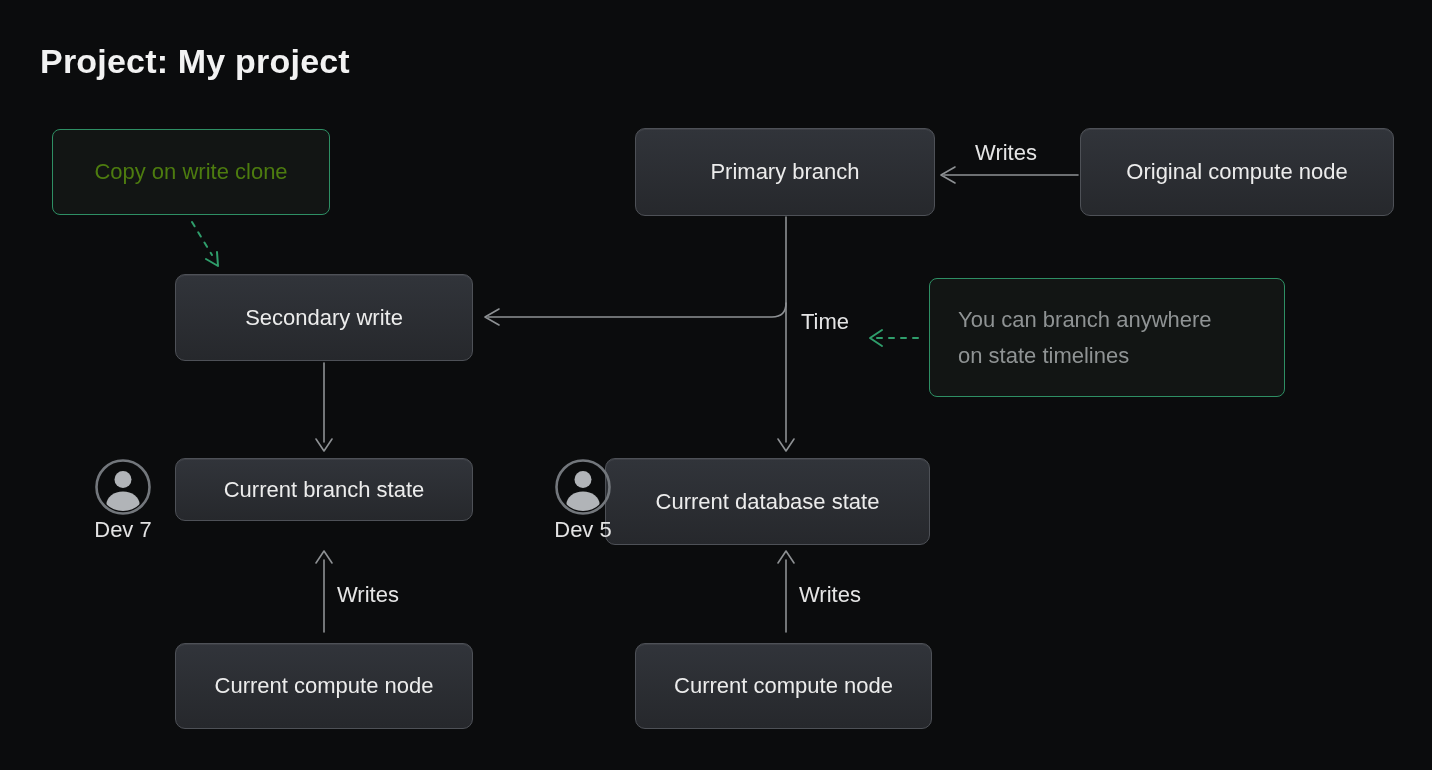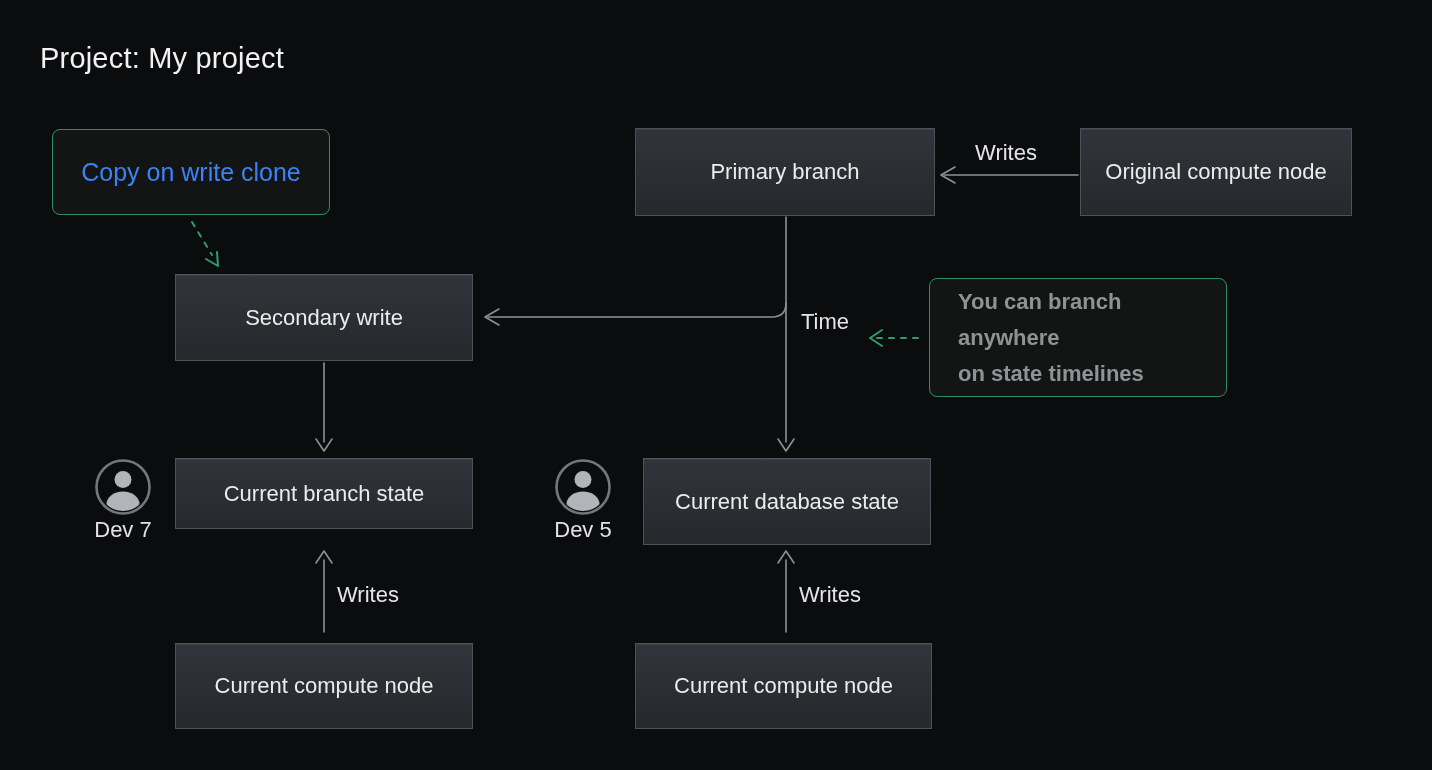--- a/index.html
+++ b/index.html
@@ -8,53 +8,53 @@
     width: 1432px;
     height: 770px;
     background: #0b0c0d;
     font-family: "Liberation Sans", "DejaVu Sans", sans-serif;
     overflow: hidden;
   }
   .page-title {
     position: absolute;
     left: 40px;
     top: 42px;
-    font-size: 29px;
-    font-weight: 400;
+    font-size: 34px;
+    font-weight: 700;
     letter-spacing: 0.2px;
     color: #f2f2f2;
   }
   
   .node {
     position: absolute;
     box-sizing: border-box;
     display: flex;
     align-items: center;
     justify-content: center;
-    border-radius: 0;
+    border-radius: 10px;
     background: linear-gradient(180deg, #31343a 0%, #26282c 100%);
     border: 1.5px solid #4e5157;
     box-shadow: inset 0 1px 0 rgba(255,255,255,0.06);
     color: #ececec;
     font-size: 22px;
   }
   
   .green-box {
     position: absolute;
     box-sizing: border-box;
     border-radius: 8px;
     background: #121514;
     border: 1px solid #2e8f64;
   }
   .green-box.center {
     display: flex;
     align-items: center;
     justify-content: center;
-    color: #3b82f6;
-    font-size: 25px;
+    color: #4d7c0f;
+    font-size: 22px;
     text-align: center;
   }
   .green-box.note {
     display: flex;
     flex-direction: column;
     justify-content: center;
     padding-left: 28px;
     color: #8f9394;
     font-size: 22px;
     line-height: 36px;
@@ -115,42 +115,42 @@
 
       <path d="M192,222 L212,255" stroke-dasharray="5 7"></path>
       <path d="M217,252 L218,266 L206,259"></path>
     </g>
   </svg>
 
   <div class="green-box center" style="left:52px; top:129px; width:278px; height:86px;">
     <span>Copy on write clone</span>
   </div>
 
-  <div class="green-box note" style="left:929px; top:278px; width:298px; height:119px;font-weight:bold;">
+  <div class="green-box note" style="left:929px; top:278px; width:356px; height:119px;">
     <span>You can branch anywhere</span>
     <span>on state timelines</span>
   </div>
 
   <div class="node" style="left:635px; top:128px; width:300px; height:88px;">
     <span>Primary branch</span>
   </div>
 
-  <div class="node" style="left:1080px; top:128px; width:272px; height:88px;">
+  <div class="node" style="left:1080px; top:128px; width:314px; height:88px;">
     <span>Original compute node</span>
   </div>
 
   <div class="node" style="left:175px; top:274px; width:298px; height:87px;">
     <span>Secondary write</span>
   </div>
 
-  <div class="node" style="left:175px; top:458px; width:298px; height:71px;">
+  <div class="node" style="left:175px; top:458px; width:298px; height:63px;">
     <span>Current branch state</span>
   </div>
 
-  <div class="node" style="left:643px; top:458px; width:288px; height:87px;">
+  <div class="node" style="left:605px; top:458px; width:325px; height:87px;">
     <span>Current database state</span>
   </div>
 
   <div class="node" style="left:175px; top:643px; width:298px; height:86px;">
     <span>Current compute node</span>
   </div>
 
   <div class="node" style="left:635px; top:643px; width:297px; height:86px;">
     <span>Current compute node</span>
   </div>

